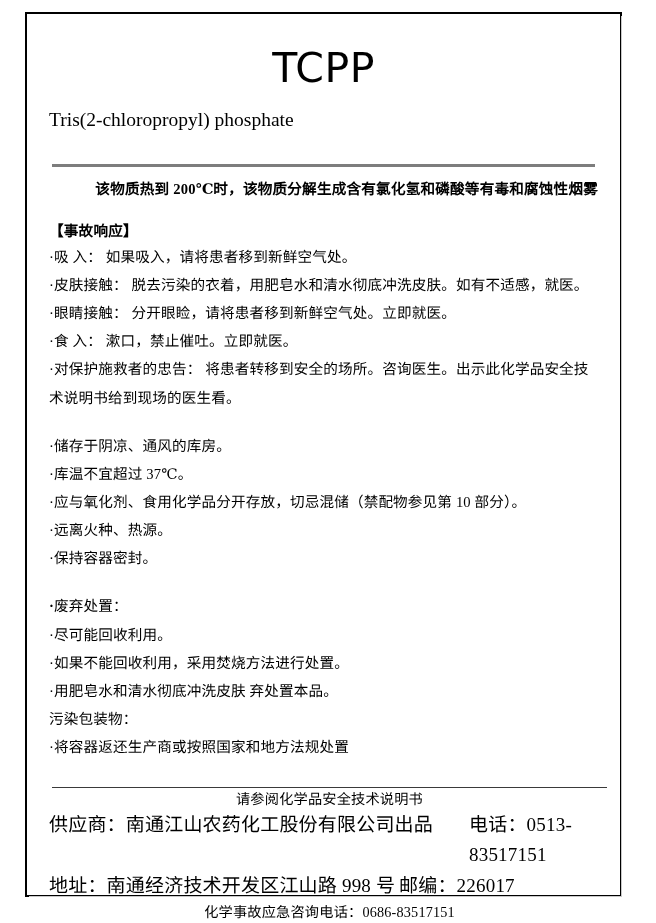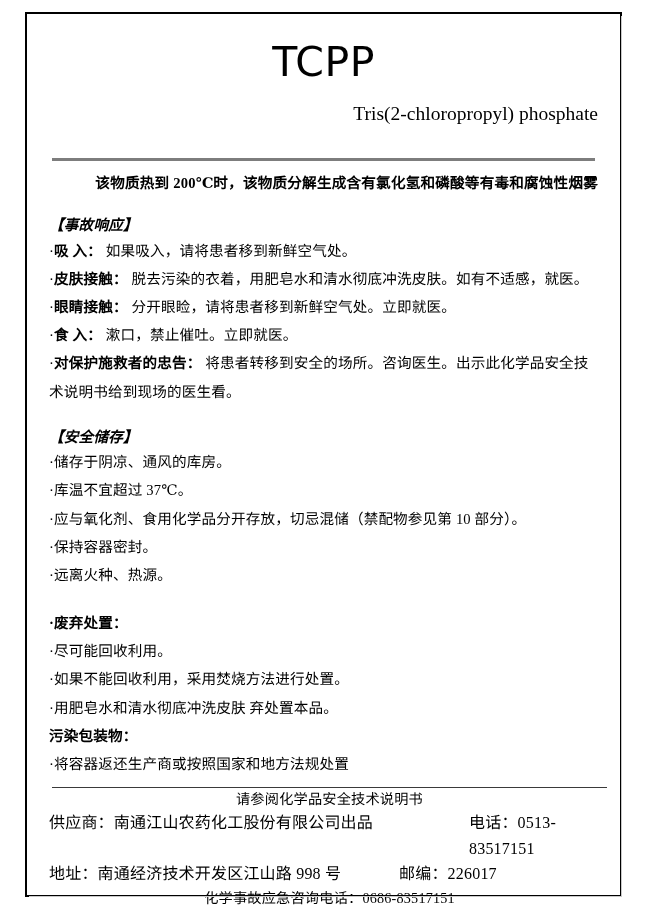--- a/index.html
+++ b/index.html
@@ -42,38 +42,38 @@
     pointer-events: none;
   }
 
   #page-body {
     position: absolute;
     left: 0;
     top: 0;
     width: 100%;
     height: 100%;
     box-sizing: border-box;
-    padding: 5px 22px;
+    padding: 11px 22px;
   }
 
   
   .doc-title {
     margin: 0;
     padding-top: 22px;
     text-align: center;
     font-family: "DejaVu Sans", "Liberation Sans", sans-serif;
     font-size: 41px;
     font-weight: 400;
     letter-spacing: 0.5px;
     line-height: 1.05;
   }
   .doc-subtitle {
     margin: 0;
     padding-top: 18px;
-    text-align: right;
+    text-align: left;
     font-family: "Liberation Serif", "DejaVu Serif", serif;
     font-size: 19.5px;
     font-weight: 400;
     line-height: 1.2;
   }
 
   
   .rule-top {
     margin: 33px 3px 0 3px;
     height: 3px;
@@ -99,38 +99,37 @@
   
   .section {
     padding-top: 20px;
   }
   .section-heading {
     margin: 0;
     font-size: 14.6px;
     font-weight: bold;
     line-height: 1.55;
     letter-spacing: 0.2px;
-    font-style: italic;
   }
   .item-list {
     list-style: none;
     margin: 0;
     padding: 0;
   }
   .item {
     font-size: 14.6px;
     line-height: 1.93;
     letter-spacing: 0.15px;
     white-space: pre-wrap;
   }
   .item.bold-all {
     font-weight: bold;
   }
   .item .lead {
-    font-weight: bold;
+    font-weight: normal;
     margin-top: 8px;
   }
   .item .rest {
     font-weight: 400;
   }
 
   
   #footer-block {
     position: absolute;
     left: 22px;
@@ -138,21 +137,21 @@
     top: 773px;
   }
   .footer-center {
     text-align: center;
     font-size: 14.2px;
     line-height: 1.55;
     letter-spacing: 0.2px;
   }
   .footer-row {
     display: flex;
-    font-size: 16px;
+    font-size: 19px;
     line-height: 1.6;
     letter-spacing: 0.2px;
   }
   .footer-row .col-left {
     width: 420px;
     flex: 0 0 420px;
   }
   .footer-row .col-left.indent-addr {
     width: 350px;
     flex: 0 0 350px;
@@ -179,27 +178,26 @@
           <div class="section-heading">【事故响应】</div>
           <ul class="item-list">
             <li class="item"><span>·</span><span class="lead">吸 入：</span><span class="rest"> 如果吸入，请将患者移到新鲜空气处。</span></li>
             <li class="item"><span>·</span><span class="lead">皮肤接触：</span><span class="rest"> 脱去污染的衣着，用肥皂水和清水彻底冲洗皮肤。如有不适感，就医。</span></li>
             <li class="item"><span>·</span><span class="lead">眼睛接触：</span><span class="rest"> 分开眼睑，请将患者移到新鲜空气处。立即就医。</span></li>
             <li class="item"><span>·</span><span class="lead">食 入：</span><span class="rest"> 漱口，禁止催吐。立即就医。</span></li>
             <li class="item"><span>·</span><span class="lead">对保护施救者的忠告：</span><span class="rest"> 将患者转移到安全的场所。咨询医生。出示此化学品安全技术说明书给到现场的医生看。</span></li>
           </ul>
         </div>
         <div class="section">
-          <div class="section-heading">【安全储存】</div>
           <ul class="item-list">
             <li class="item"><span>·</span><span class="rest">储存于阴凉、通风的库房。</span></li>
             <li class="item"><span>·</span><span class="rest">库温不宜超过 37℃。</span></li>
             <li class="item"><span>·</span><span class="rest">应与氧化剂、食用化学品分开存放，切忌混储（禁配物参见第 10 部分）。</span></li>
+            <li class="item"><span>·</span><span class="rest">远离火种、热源。</span></li>
             <li class="item"><span>·</span><span class="rest">保持容器密封。</span></li>
-            <li class="item"><span>·</span><span class="rest">远离火种、热源。</span></li>
           </ul>
         </div>
         <div class="section">
           <ul class="item-list">
             <li class="item bold-all"><span>·</span><span class="lead">废弃处置：</span></li>
             <li class="item"><span>·</span><span class="rest">尽可能回收利用。</span></li>
             <li class="item"><span>·</span><span class="rest">如果不能回收利用，采用焚烧方法进行处置。</span></li>
             <li class="item"><span>·</span><span class="rest">用肥皂水和清水彻底冲洗皮肤 弃处置本品。</span></li>
             <li class="item bold-all"><span class="lead">污染包装物：</span></li>
             <li class="item"><span>·</span><span class="rest">将容器返还生产商或按照国家和地方法规处置</span></li>

